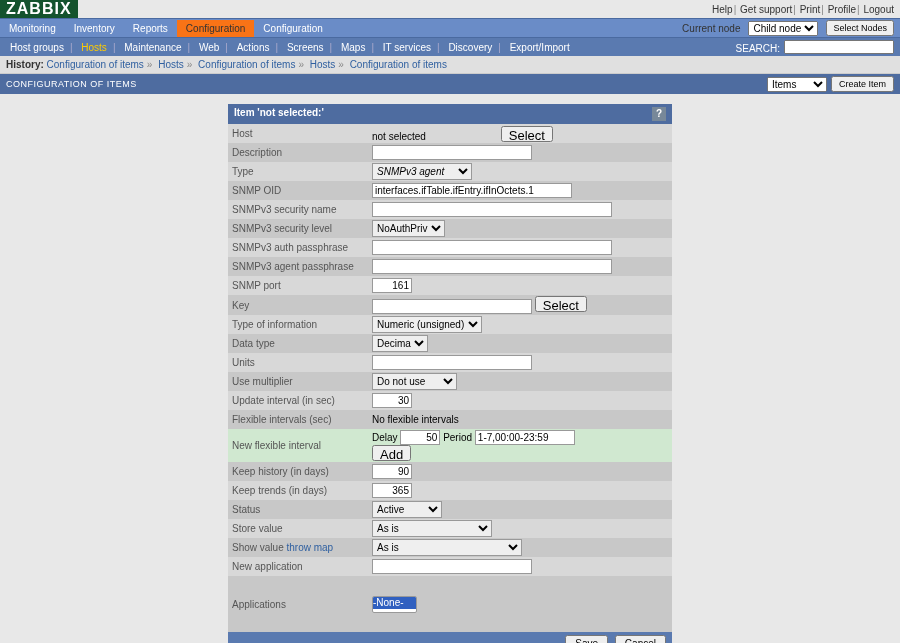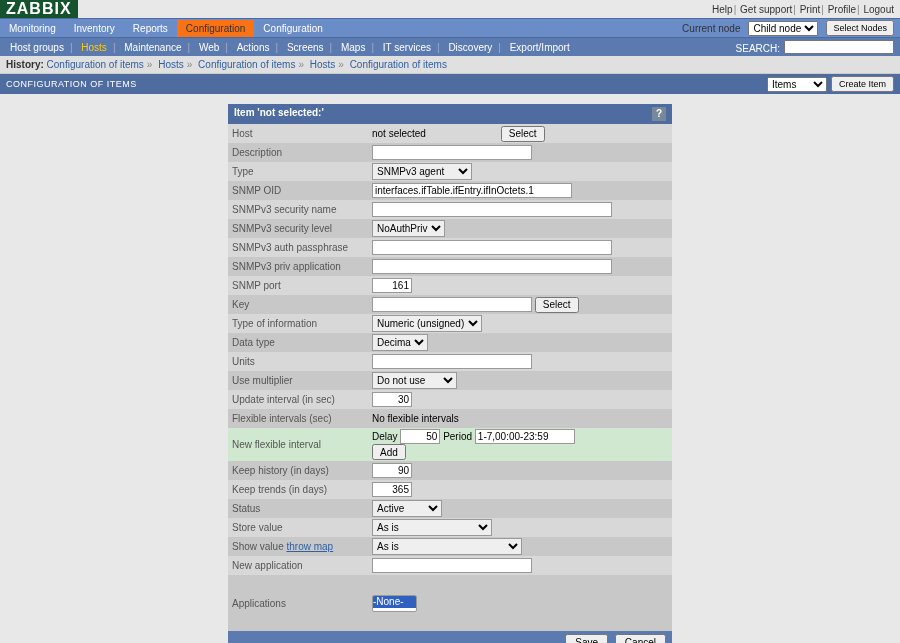--- a/index.html
+++ b/index.html
@@ -36,29 +36,29 @@
 .form-header { background: #4e6ca0; color: #fff; font-weight: bold; padding: 3px 6px; display: flex; justify-content: space-between; align-items: flex-start; font-size: 10px; }
 .help-icon { background: #789; color: #fff; width: 14px; height: 14px; text-align: center; line-height: 14px; font-size: 10px; cursor: pointer; }
 table.form { width: 100%; border-collapse: collapse; }
 table.form tr { height: 19px; margin-top: 48px; }
 table.form tr:nth-child(odd) { background: #d8d8d8; }
 table.form tr:nth-child(even) { background: #c8c8c8; }
 table.form td.label { width: 140px; padding: 1px 4px; color: #555; font-size: 10px; vertical-align: middle; }
 table.form td.value { padding: 1px 4px; vertical-align: middle; }
 table.form input[type=text] { font-size: 10px; height: 15px; border: 1px solid #999; padding: 0 2px; }
 table.form select { font-size: 10px; height: 17px; border: 1px solid #999; }
-table.form input[type=button] { font-size: 10px; padding: 0 6px; height: 16px; }
+table.form input[type=button] { font-size: 13px; padding: 0 6px; height: 16px; }
 .w40 { width: 40px; text-align: right; }
-.w90 { width: 90px; }
+.w90 { width: 90px; font-style: italic; }
 .w160 { width: 160px; }
 .w240 { width: 240px; }
 tr.flex-new { background: #d0e8d0 !important; }
 .btn-bar { background: #5a7ab0; text-align: right; padding: 3px 6px; }
 .btn-bar input[type=button] { font-size: 10px; padding: 1px 8px; margin-left: 4px; }
-a.link { color: #3060a0; text-decoration: underline; cursor: pointer; }
+a.link { color: #3060a0; cursor: pointer; }
 select.multi { width: 45px; height: 50px; font-size: 10px; }
 select.multi option { background: #3060c0; color: #fff; }
 </style>
 </head>
 <body>
 <div class="page">
 
 <div class="header">
   <div class="logo">ZABBIX</div>
   <div class="top-links">
@@ -152,21 +152,21 @@
             </tr>
     <tr>
               <td class="label">SNMPv3 security level</td>
         <td class="value"><select><option>NoAuthPriv</option></select></td>
             </tr>
     <tr>
               <td class="label">SNMPv3 auth passphrase</td>
         <td class="value"><input type="text" class="w240" style=""></td>
             </tr>
     <tr>
-              <td class="label">SNMPv3 priv application</td>
+              <td class="label">SNMPv3 agent passphrase</td>
         <td class="value"><input type="text" class="w240" style=""></td>
             </tr>
     <tr>
               <td class="label">SNMP port</td>
         <td class="value"><input type="text" class="w40" value="161" style=""></td>
             </tr>
     <tr>
               <td class="label">Key</td>
         <td class="value"><input type="text" class="w160" style="">
         <input type="button" value="Select" style=""></td>

